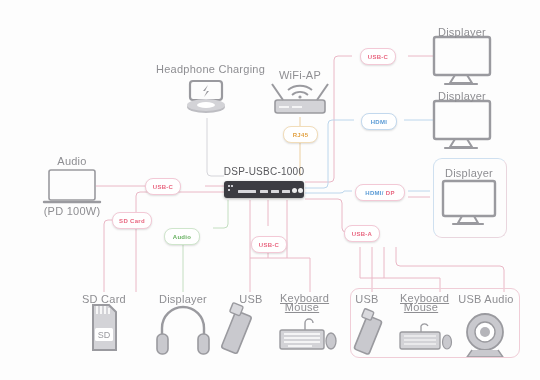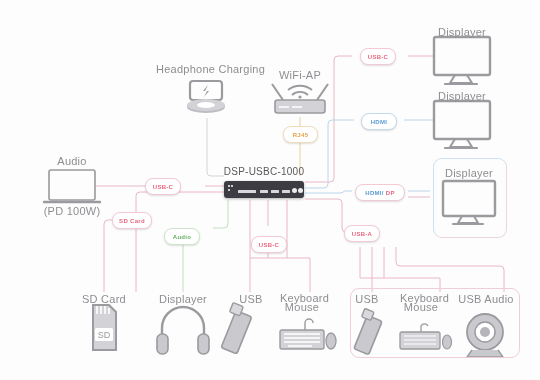--- a/index.html
+++ b/index.html
@@ -7,21 +7,21 @@
     width:540px;height:380px;position:relative;overflow:hidden;
     font-family:"Liberation Sans", sans-serif;
     background:#fdfdfd;
   }
   #stage{position:absolute;inset:0;}
   svg.layer{position:absolute;left:0;top:0;width:540px;height:380px;}
   .lbl{
     position:absolute;color:#8e8e92;font-size:11px;letter-spacing:.25px;
     text-align:center;white-space:nowrap;line-height:9px;
   }
-  .lbl.wrap{white-space:normal;}
+  .lbl.wrap{white-space:normal;text-decoration:underline;}
   .pill{
     position:absolute;display:flex;align-items:center;justify-content:center;
     height:15px;border-radius:8px;background:#ffffff;
     box-shadow:0 1px 2px rgba(0,0,0,.13);
     font-size:6px;letter-spacing:.3px;font-weight:bold;
   }
   .pill.pink{border:1px solid #f3c9d6;color:#e8657f;}
   .pill.blue{border:1px solid #c3d9ee;color:#5b9bd5;}
   .pill.green{border:1px solid #cfe6cc;color:#66b05f;}
   .pill.orange{border:1px solid #f2ddb9;color:#e2a03f;}

